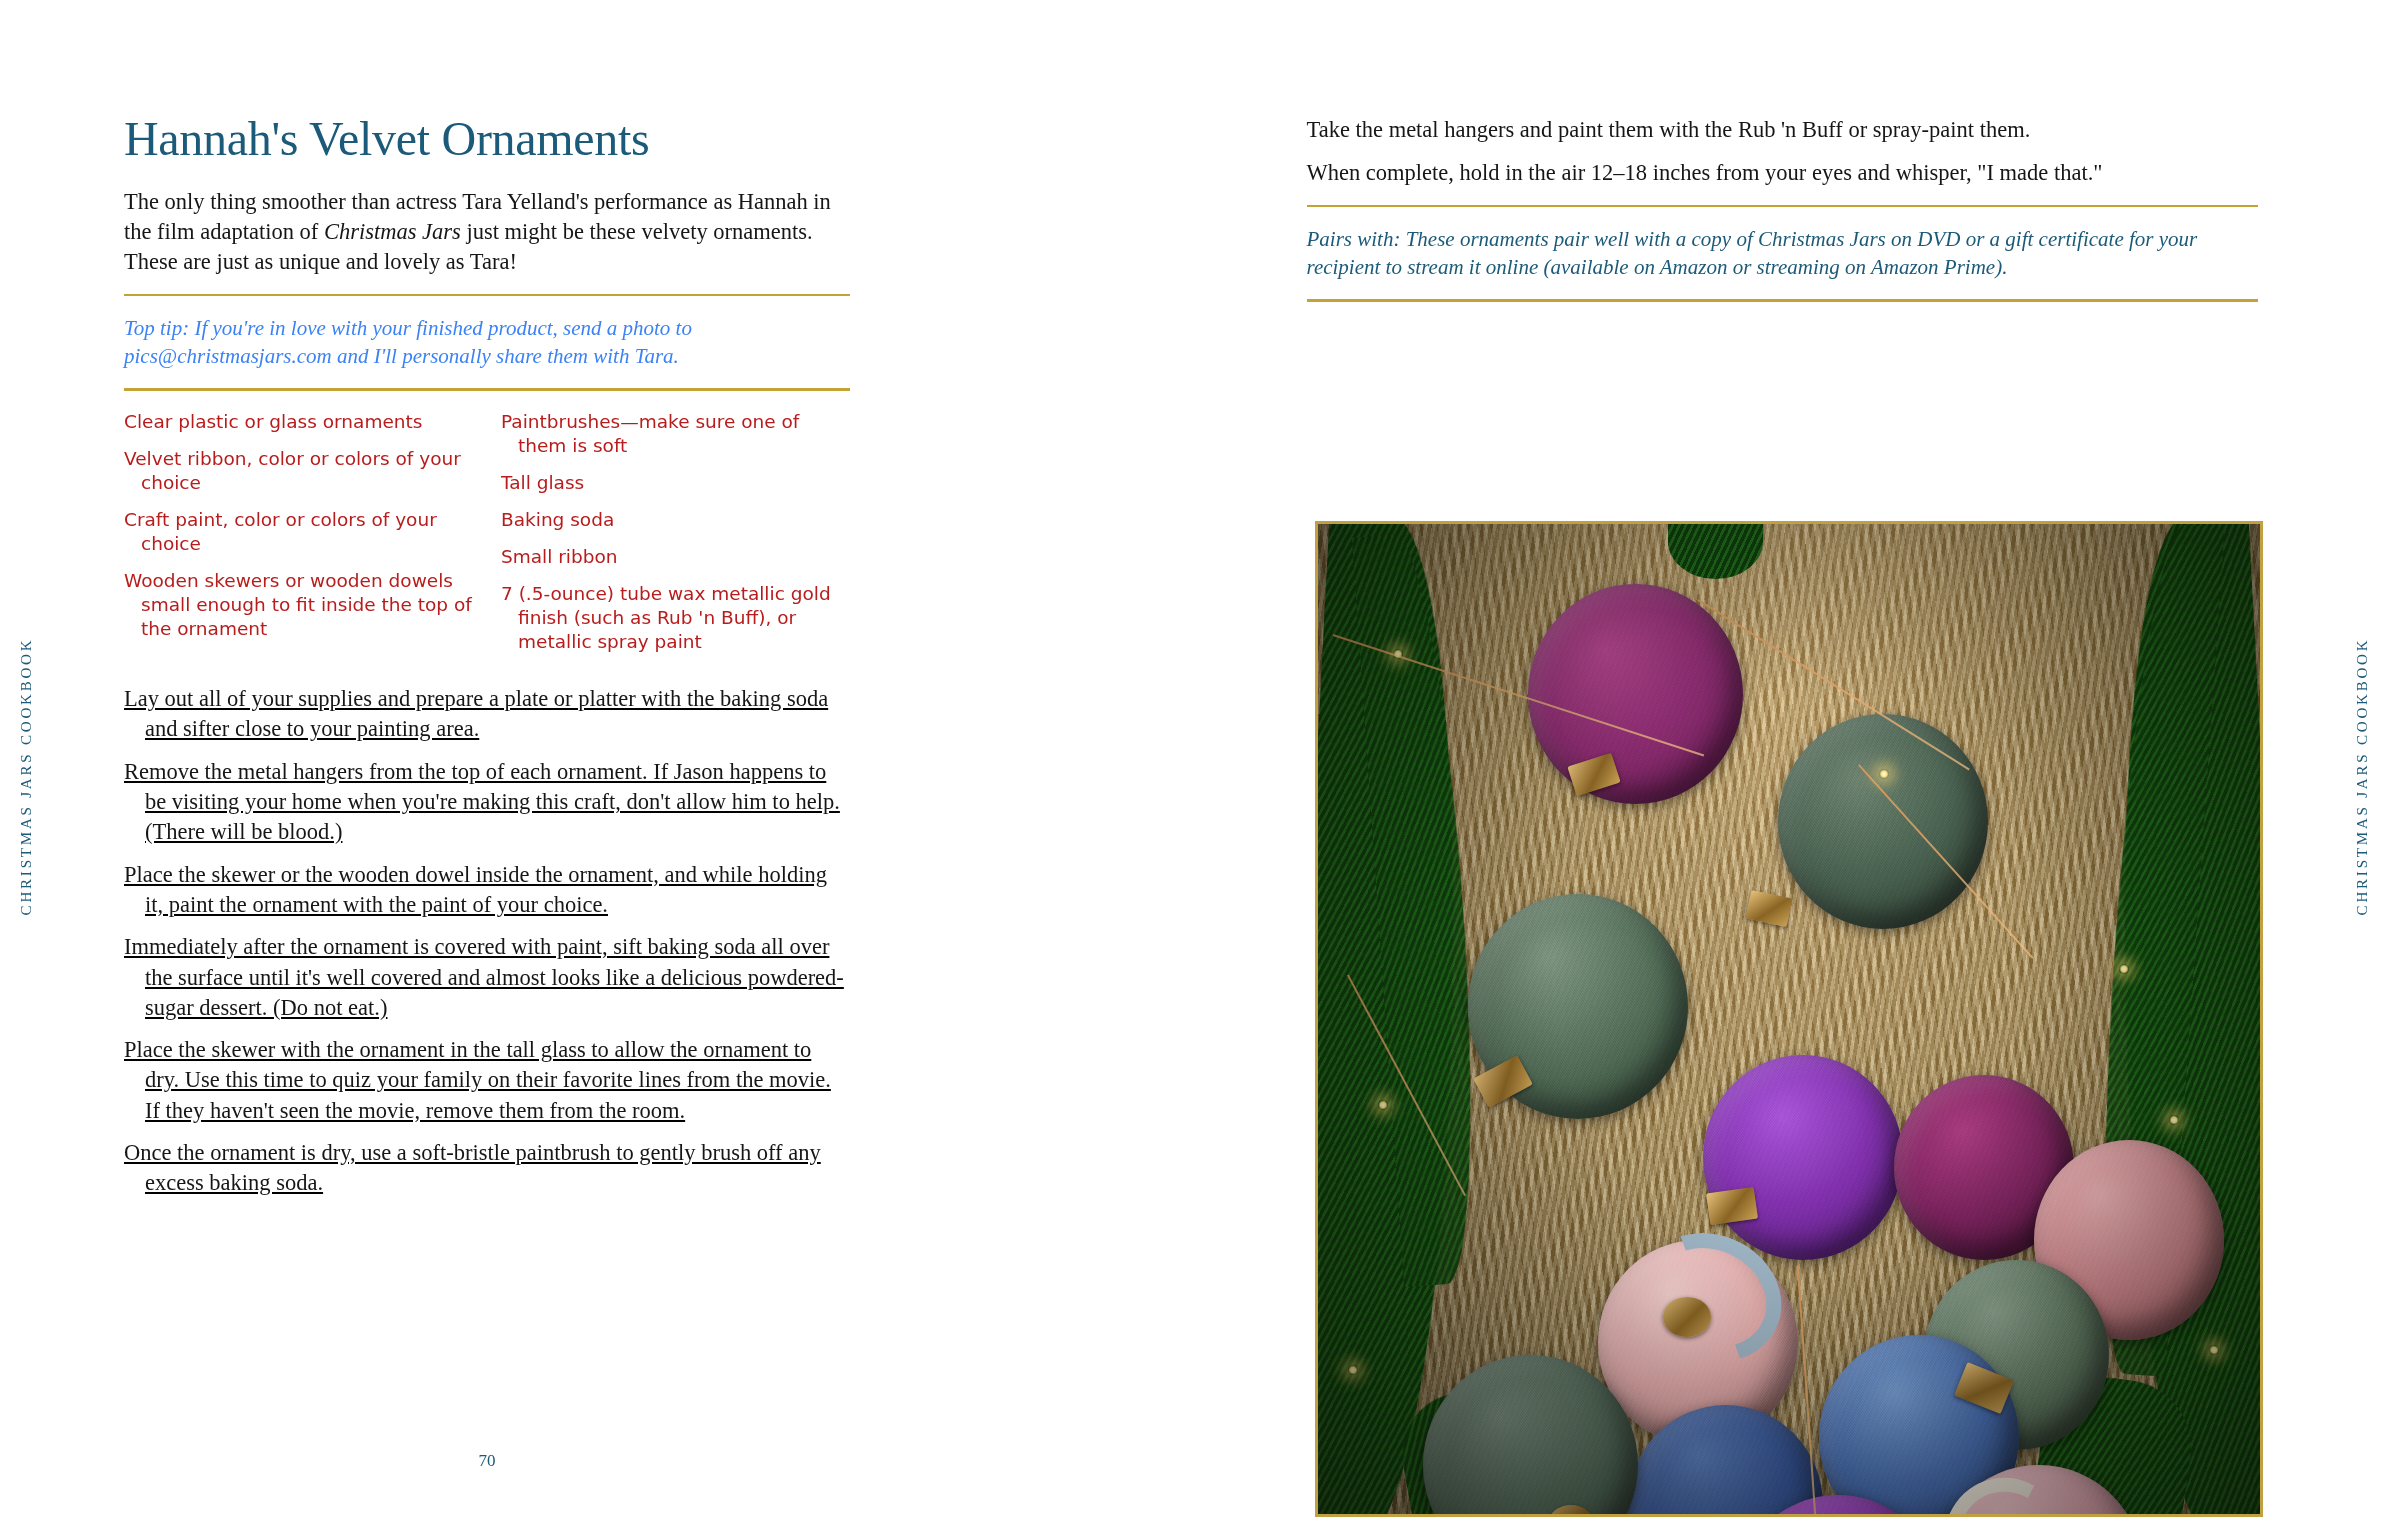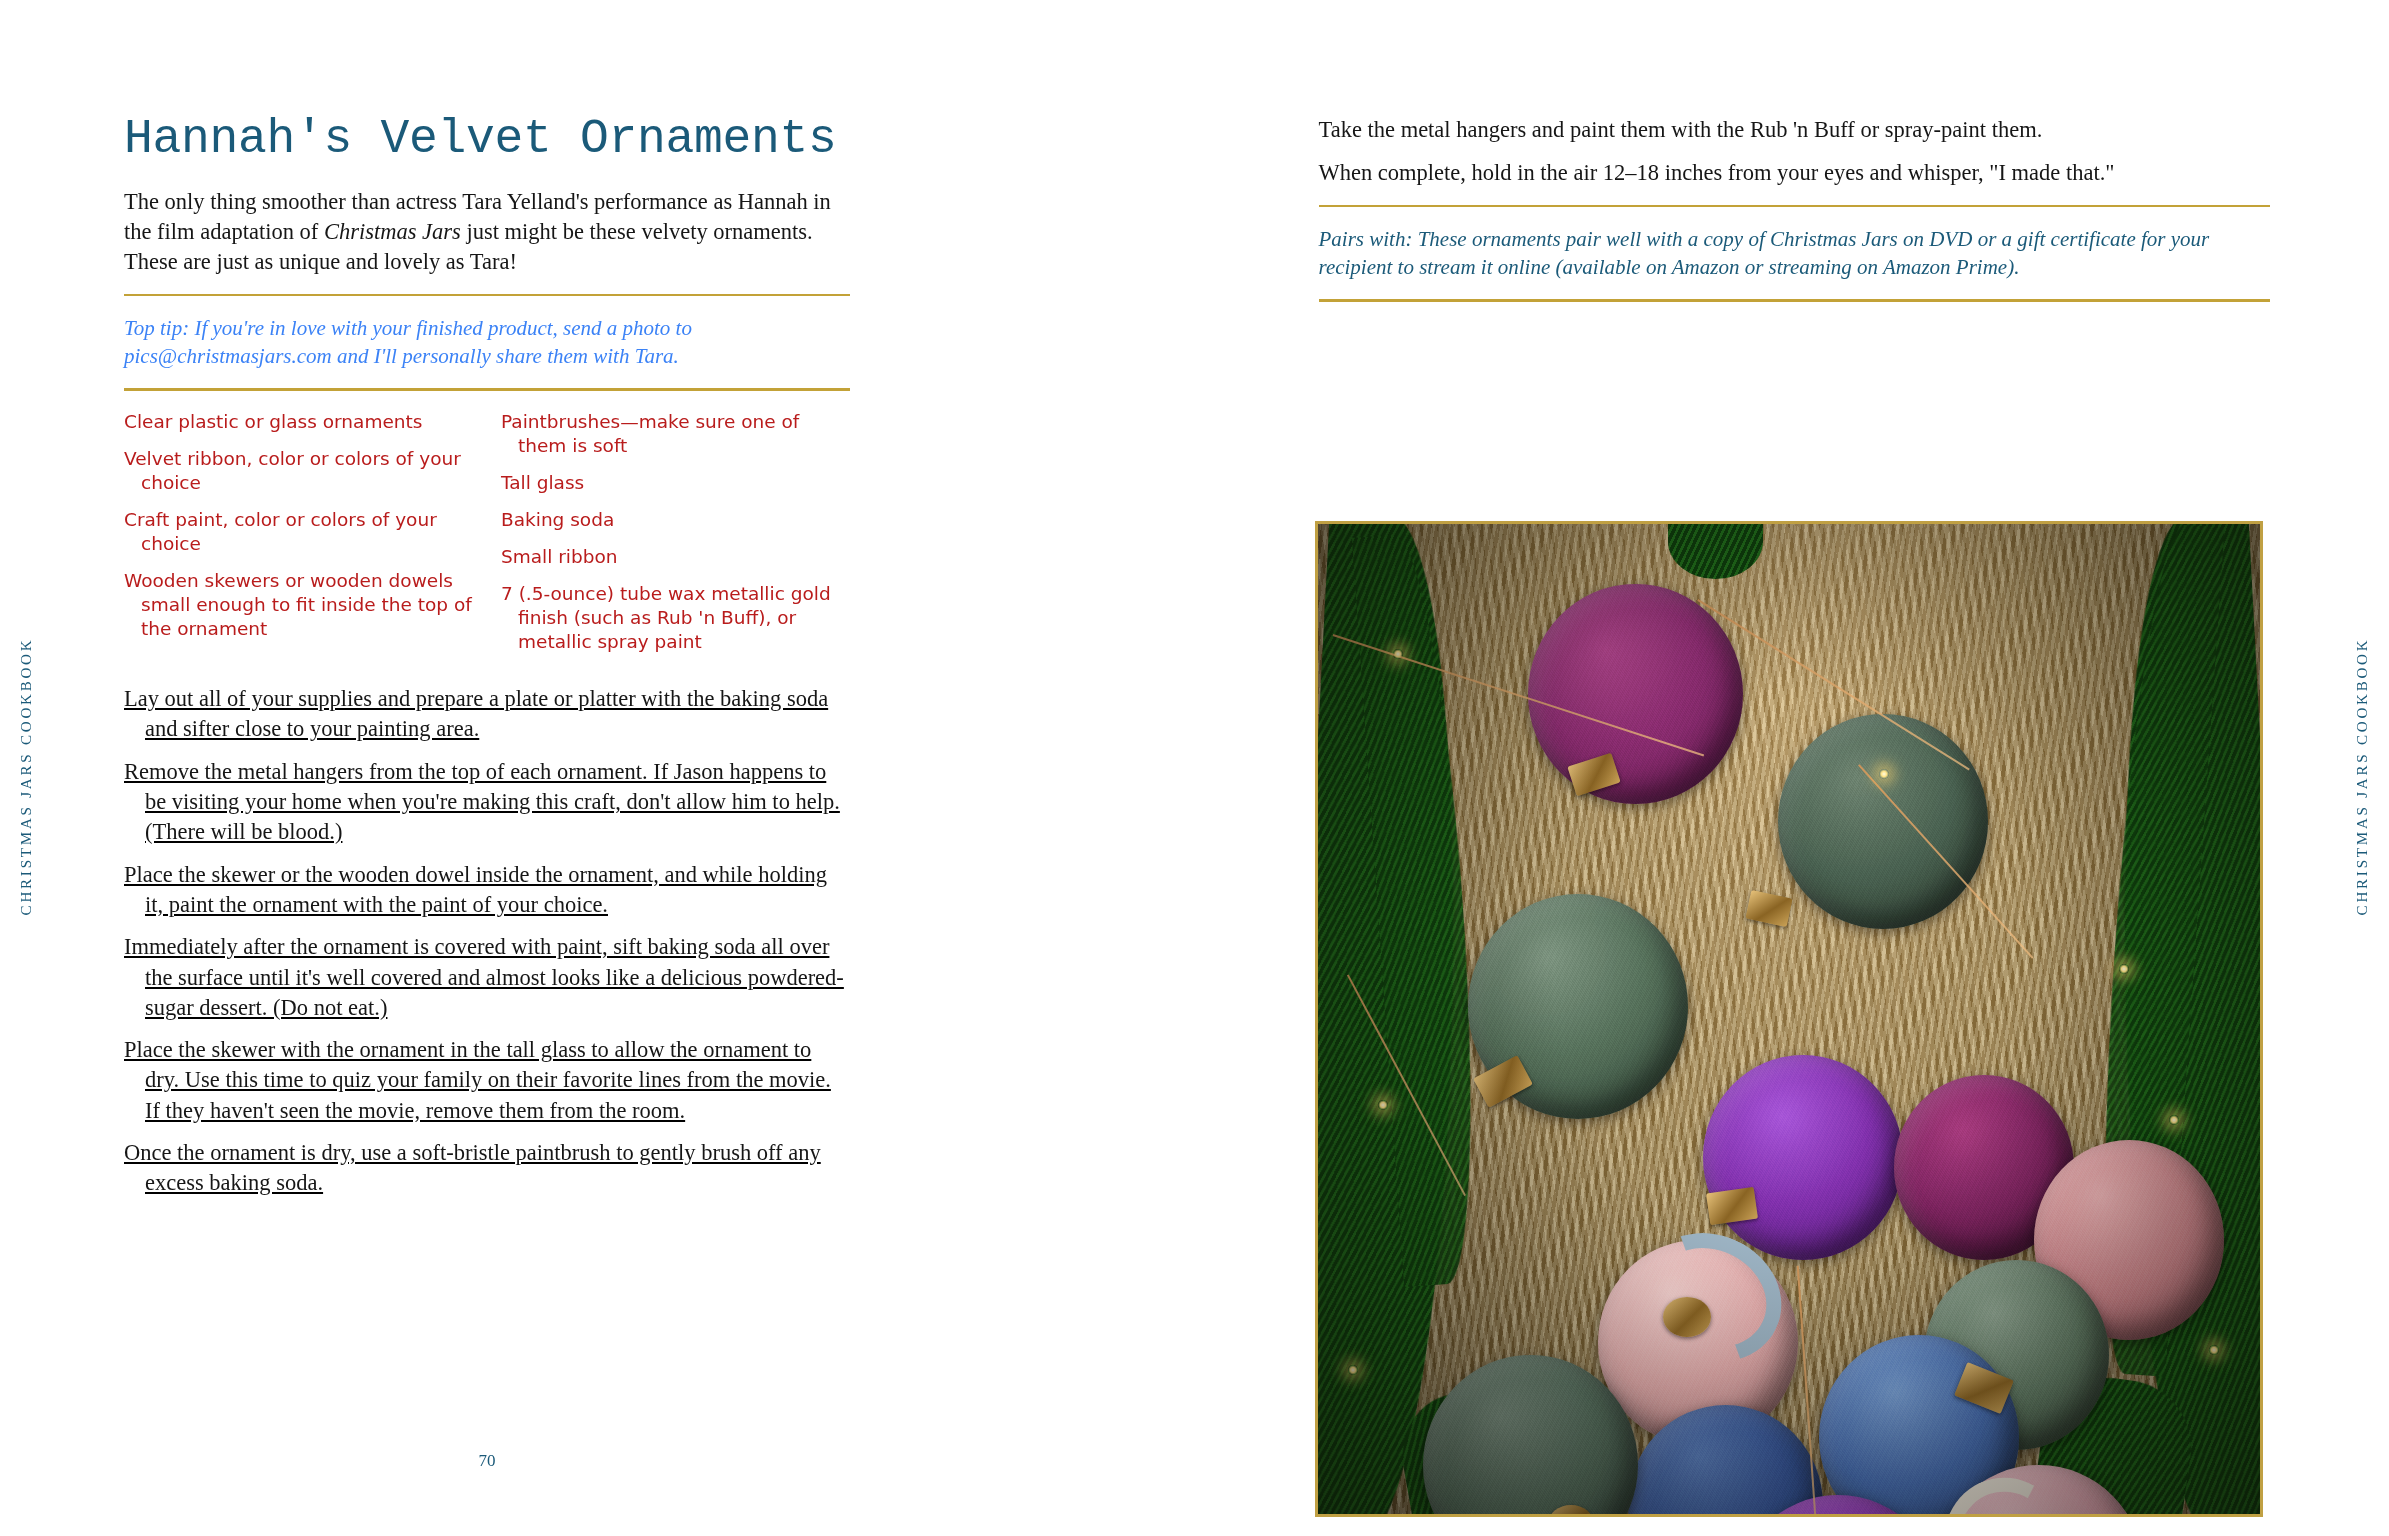--- a/index.html
+++ b/index.html
@@ -52,21 +52,21 @@
 
   
   .lp-body {
     position: absolute;
     left: 124px;
     top: 115px;
     width: 726px;
   }
 
   .recipe-title {
-    font-family: Liberation Mono, monospace;
+    font-family: Liberation Serif, serif;
     font-size: 48px;
     font-weight: 400;
     color: #1b5a79;
     line-height: 1.02;
     margin: 0 0 23px 0;
     letter-spacing: -0.3px;
   }
 
   .intro {
     font-size: 22.5px;
@@ -128,21 +128,21 @@
     top: 1451px;
     text-align: center;
     font-size: 17px;
     color: #1b5a79;
     font-family: "Liberation Serif", serif;
   }
 
   
   .rp-body {
     position: absolute;
-    left: 124px;
+    left: 112px;
     top: 115px;
     width: 951px;
   }
   .rp-steps .step { margin-bottom: 12.5px; }
 
   .pairs {
     font-size: 21px;
     font-style: italic;
     color: #1b5a79;
     line-height: 1.33;

